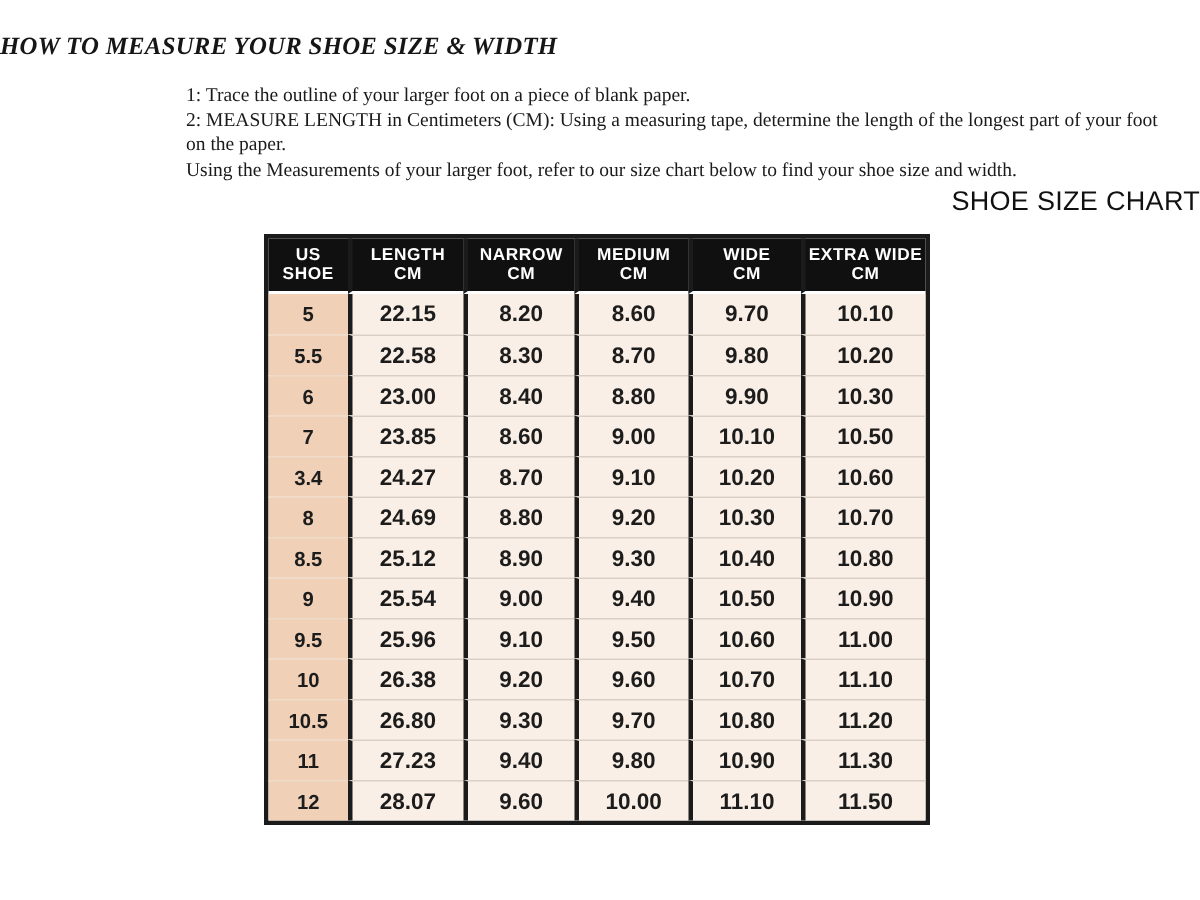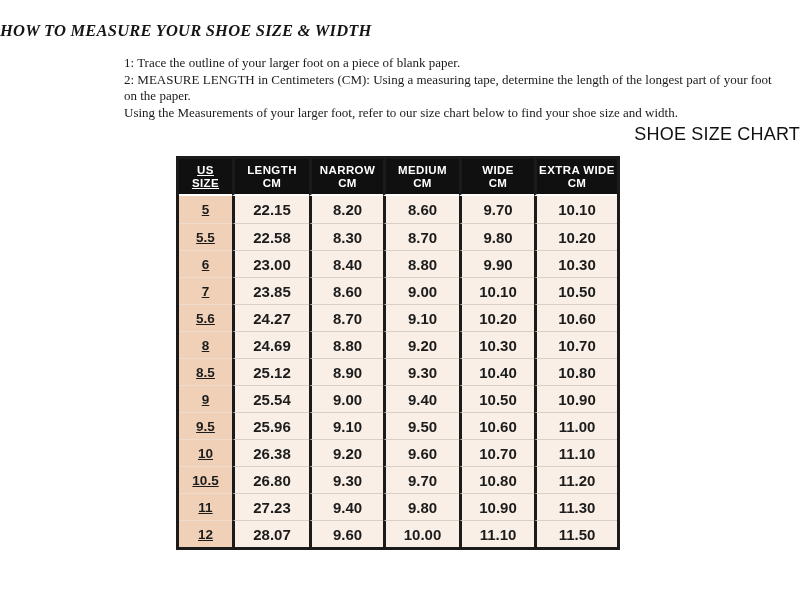--- a/index.html
+++ b/index.html
@@ -62,21 +62,21 @@
   col.c-narrow{width:74px;}
   col.c-medium{width:76px;}
   col.c-wide{width:75px;}
   col.c-extra_wide{width:83px;}
   th,td{
     padding:0;
     text-align:center;
     vertical-align:middle;
     border-left:3px solid var(--table-border);
   }
-  th:first-child,td:first-child{border-left:none;text-decoration:underline;}
+  th:first-child,td:first-child{border-left:none;}
   thead th{
     height:37px;
     background:var(--header-bg);
     color:var(--header-text);
     font-size:11.5px;
     font-weight:bold;
     line-height:13px;
     letter-spacing:.4px;
     border-bottom:2px solid var(--head-divider);
   }
@@ -116,21 +116,21 @@
         <col class="c-length">
         <col class="c-narrow">
         <col class="c-medium">
         <col class="c-wide">
         <col class="c-extra_wide">
       </colgroup>
     <thead>
       <tr>
           <th>
             <div>US</div>
-            <div>SIZE</div>
+            <div>SHOE</div>
           </th>
           <th>
             <div>LENGTH</div>
             <div>CM</div>
           </th>
           <th>
             <div>NARROW</div>
             <div>CM</div>
           </th>
           <th>
@@ -174,21 +174,21 @@
         </tr>
         <tr>
           <td>7</td>
           <td>23.85</td>
           <td>8.60</td>
           <td>9.00</td>
           <td>10.10</td>
           <td>10.50</td>
         </tr>
         <tr>
-          <td>5.6</td>
+          <td>3.4</td>
           <td>24.27</td>
           <td>8.70</td>
           <td>9.10</td>
           <td>10.20</td>
           <td>10.60</td>
         </tr>
         <tr>
           <td>8</td>
           <td>24.69</td>
           <td>8.80</td>

